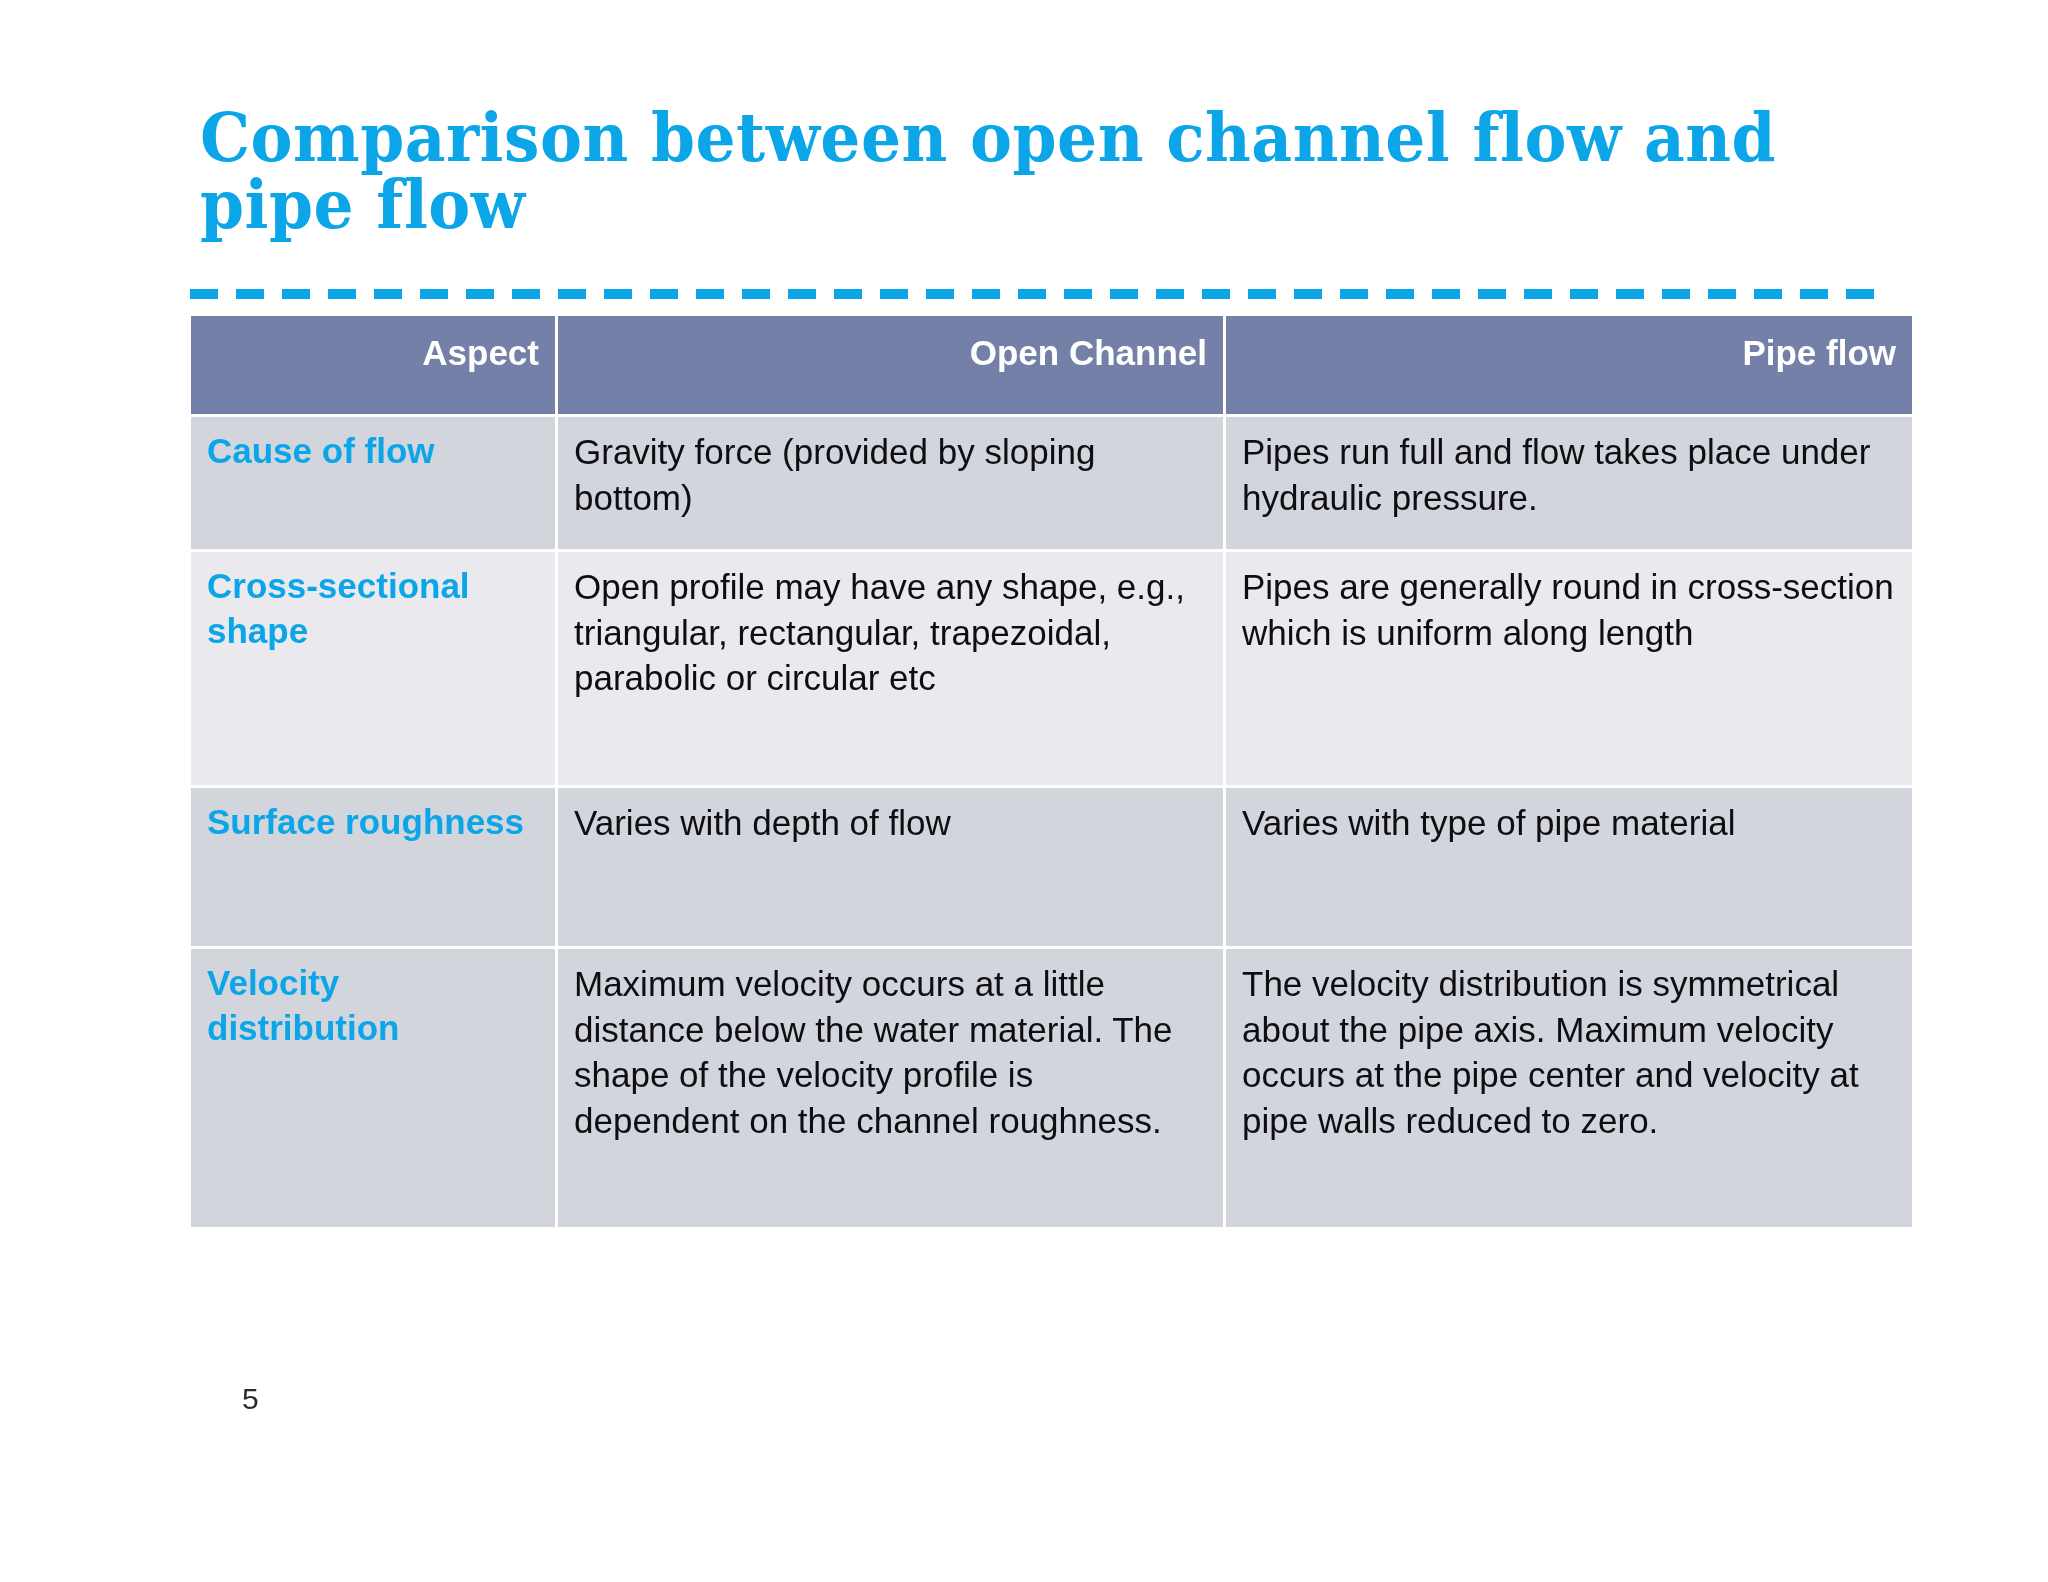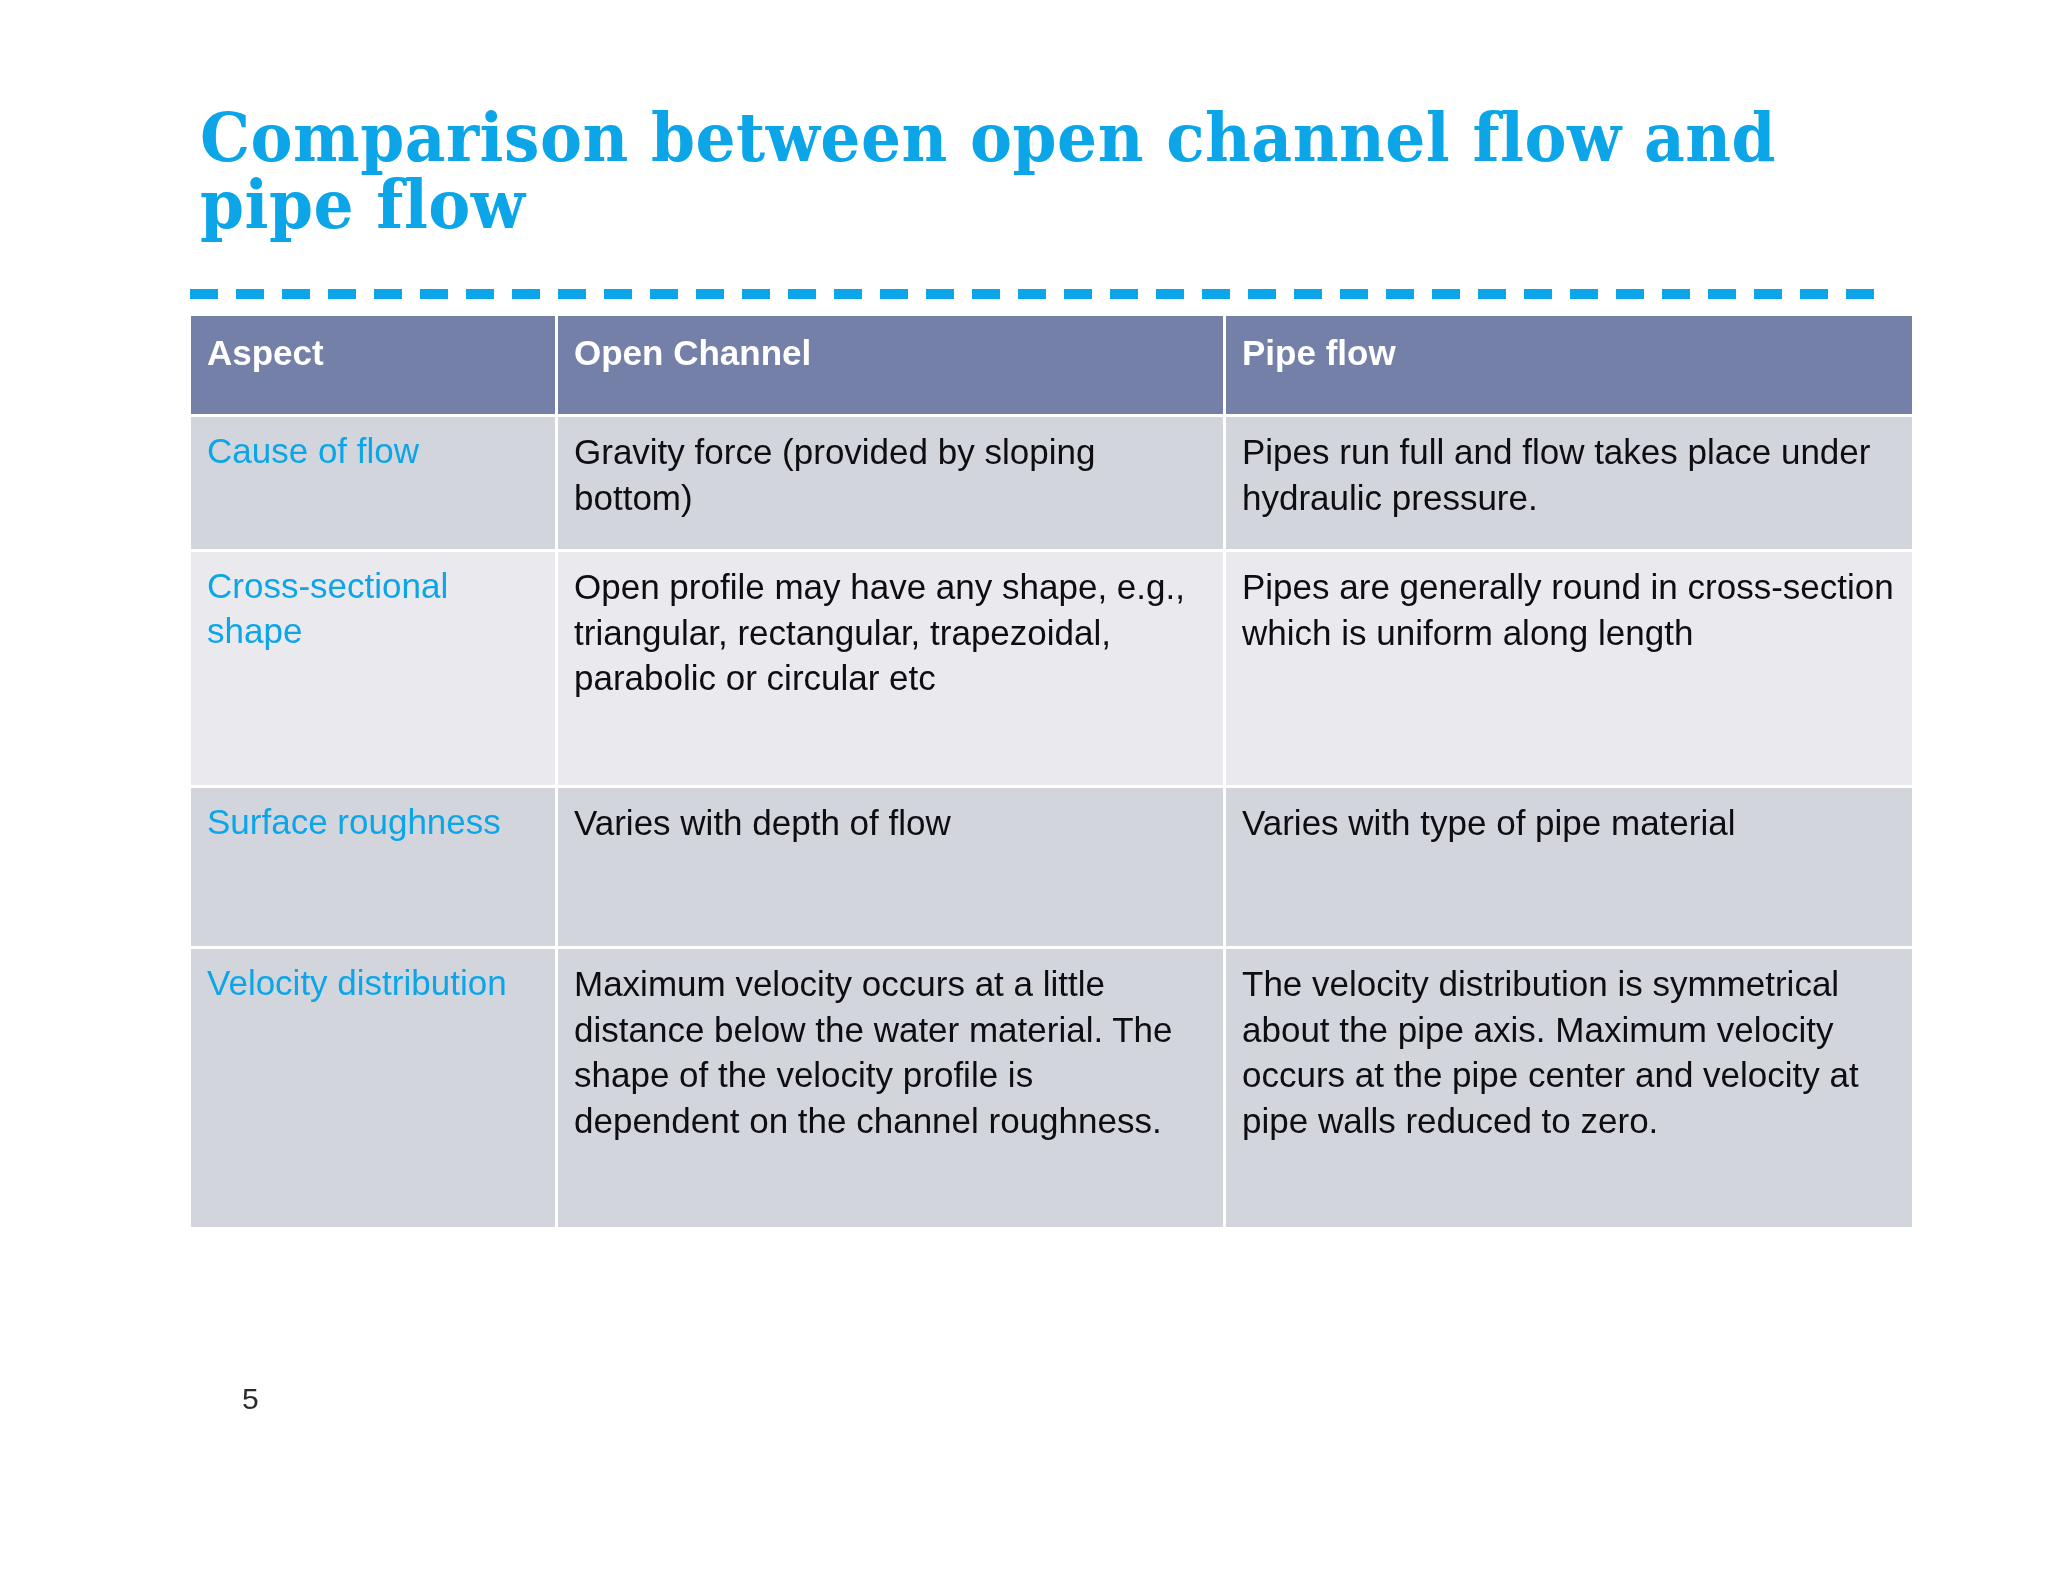--- a/index.html
+++ b/index.html
@@ -80,29 +80,29 @@
   }
 
   .cmp-table thead th {
     background: #7480a8;
     color: #ffffff;
     font-weight: bold;
     font-size: 35px;
     height: 74px;
     padding-top: 14px;
     padding-bottom: 10px;
-    text-align: left;
+    text-align: right;
   }
 
   tr.row-dark td { background: #d3d5dd; }
   tr.row-light td { background: #eaeaee; }
 
   td.label-cell {
     color: #0CA6E8;
-    font-weight: normal;
+    font-weight: bold;
     font-size: 35px;
     line-height: 1.28;
   }
   td.body-cell {
     color: #0d0d12;
     font-weight: normal;
   }
 
   
   tr.r1 td { height: 104px; }

